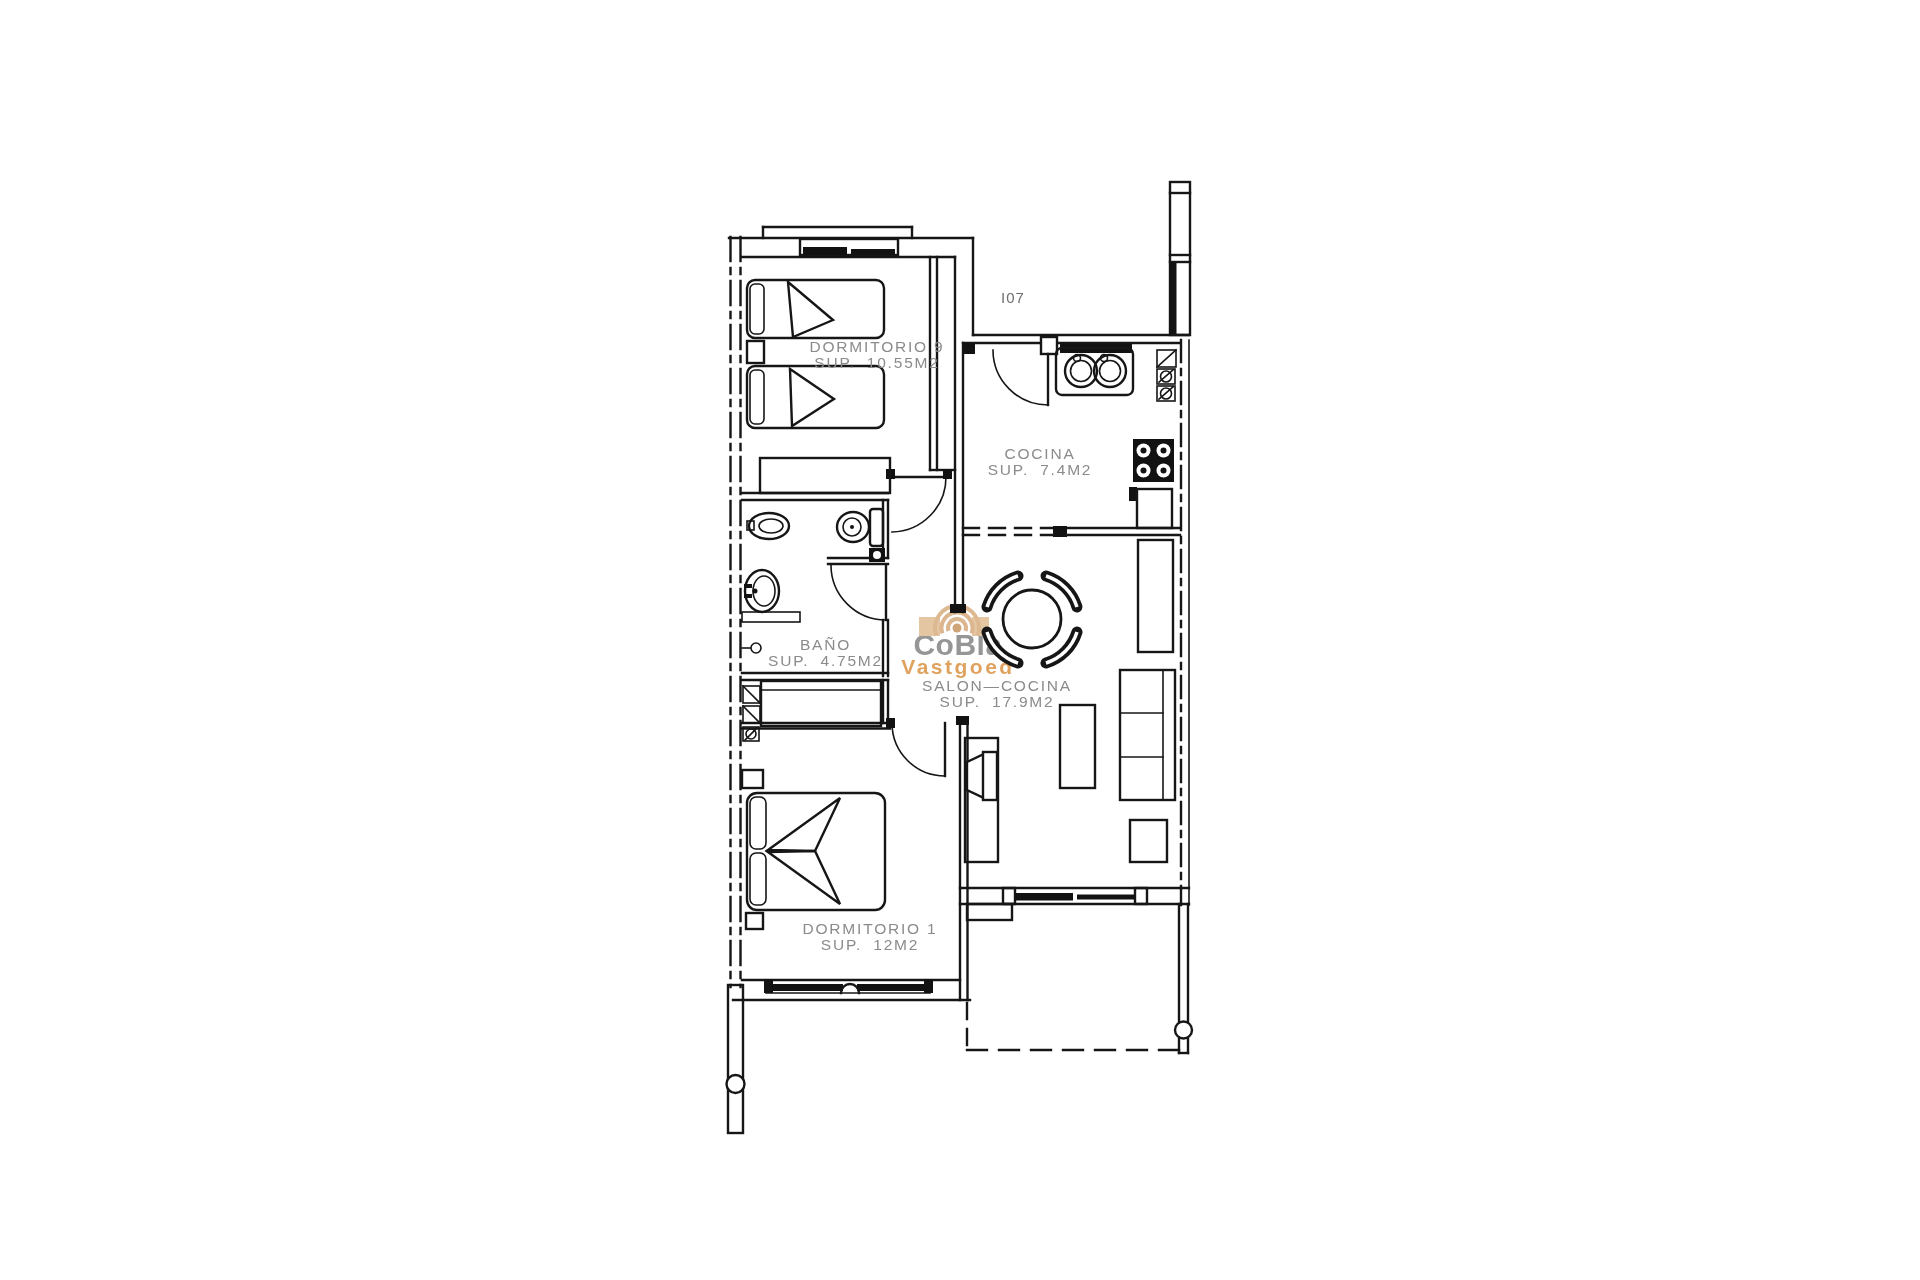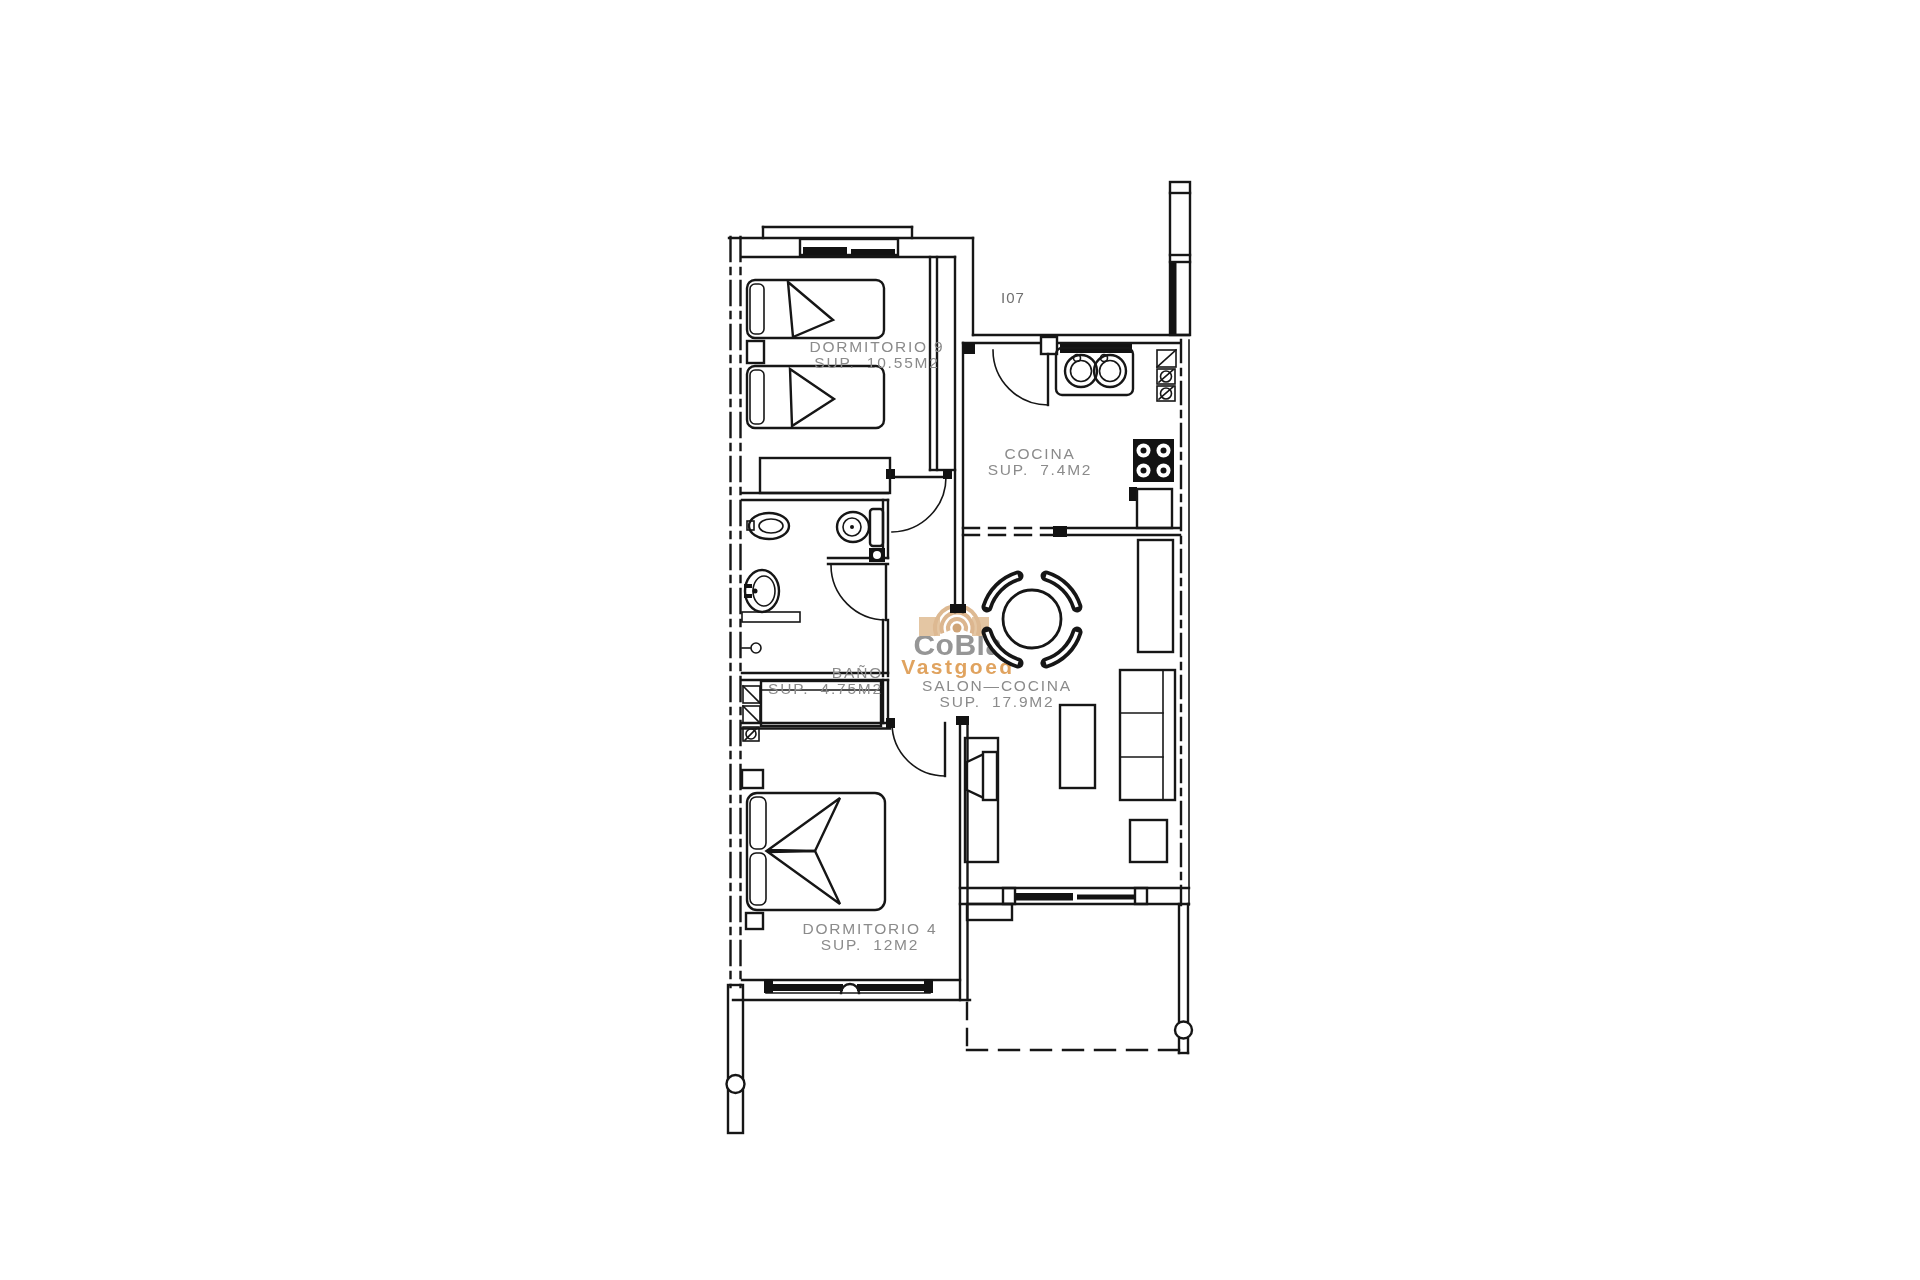--- a/index.html
+++ b/index.html
@@ -7,21 +7,21 @@
           font-family:"Liberation Sans", sans-serif;}
   #plan-svg{position:absolute;left:0;top:0;z-index:2;}
   .ln{stroke:#161616;fill:none;stroke-width:2.4;stroke-linecap:square;}
   .thin{stroke-width:1.6;}
   .blk{fill:#121212;stroke:none;}
   .wht{fill:#ffffff;}
   .labels{position:absolute;left:0;top:0;width:100%;height:100%;z-index:3;pointer-events:none;}
   .room-label{position:absolute;transform:translateX(-50%);text-align:center;color:#8b8b8b;
               font-size:15.5px;letter-spacing:1.8px;line-height:15.5px;white-space:nowrap;}
   .room-label .area{display:block;word-spacing:5px;}
-  .room-label.left-align{transform:none;text-align:right;margin-top:28px;}
+  .room-label.left-align{transform:none;text-align:center;}
   .unit-label{position:absolute;transform:translateX(-50%);color:#6f6f6f;font-size:15px;
               letter-spacing:1px;white-space:nowrap;z-index:3;}
   .logo-text{position:absolute;z-index:1;text-align:center;width:160px;}
   .logo-brand{display:block;font-size:30px;font-weight:bold;color:#969696;letter-spacing:0.5px;line-height:26px;}
   .logo-tag{display:block;font-size:21px;font-weight:bold;color:#e0a35f;letter-spacing:2.5px;line-height:18px;}
 </style>
 </head>
 <body>
 
 <div id="canvas">
@@ -308,18 +308,18 @@
       <span>BAÑO</span>
       <span class="area">SUP. 4.75M2</span>
     </div>
 
     <div class="room-label" style="left:997px;top:678px;">
       <span>SALON—COCINA</span>
       <span class="area">SUP. 17.9M2</span>
     </div>
 
     <div class="room-label" style="left:870px;top:921px;">
-      <span>DORMITORIO 4</span>
+      <span>DORMITORIO 1</span>
       <span class="area">SUP. 12M2</span>
     </div>
   </div>
 
 </div>
 
 </body></html>

